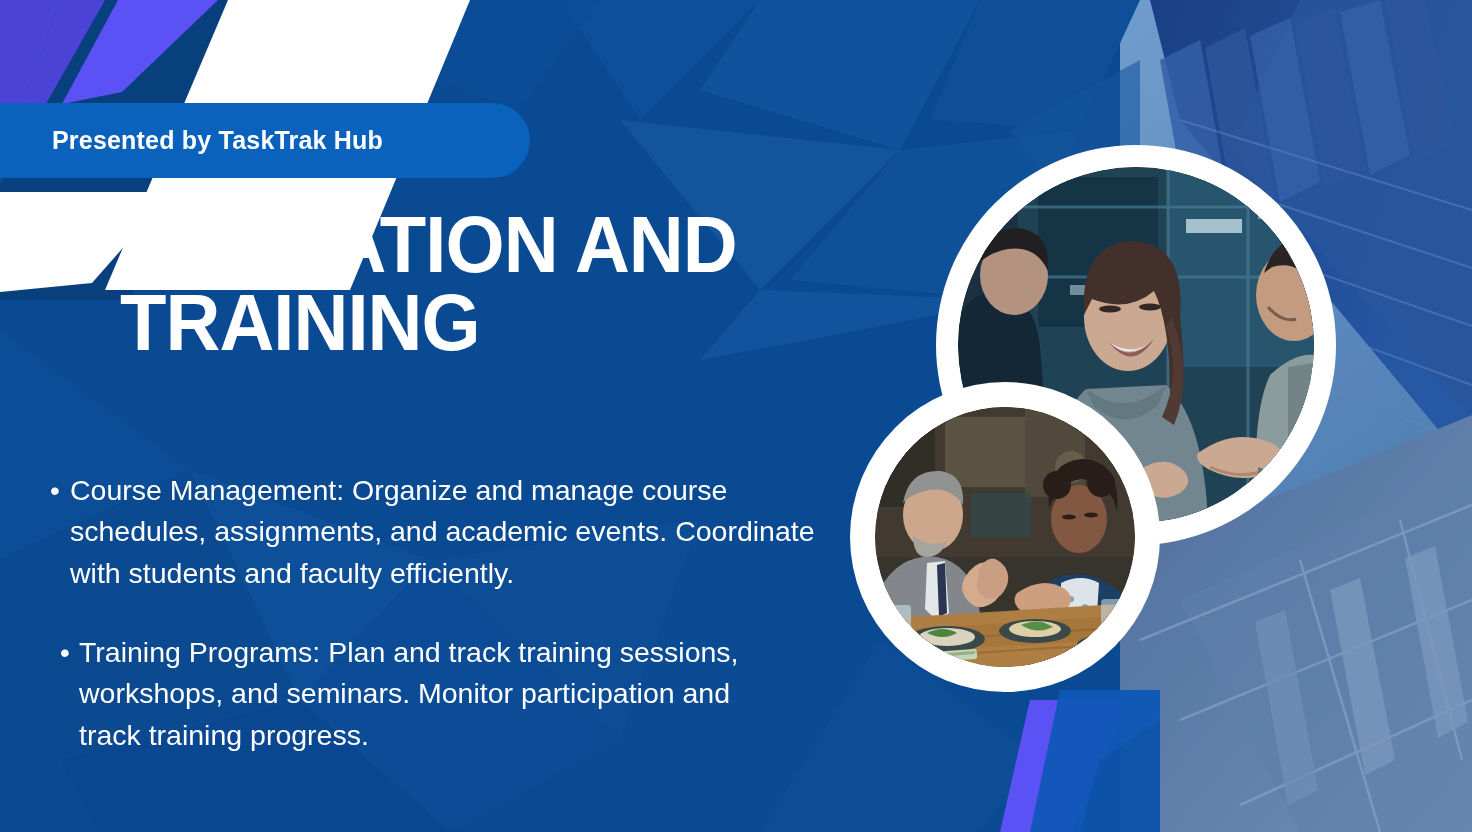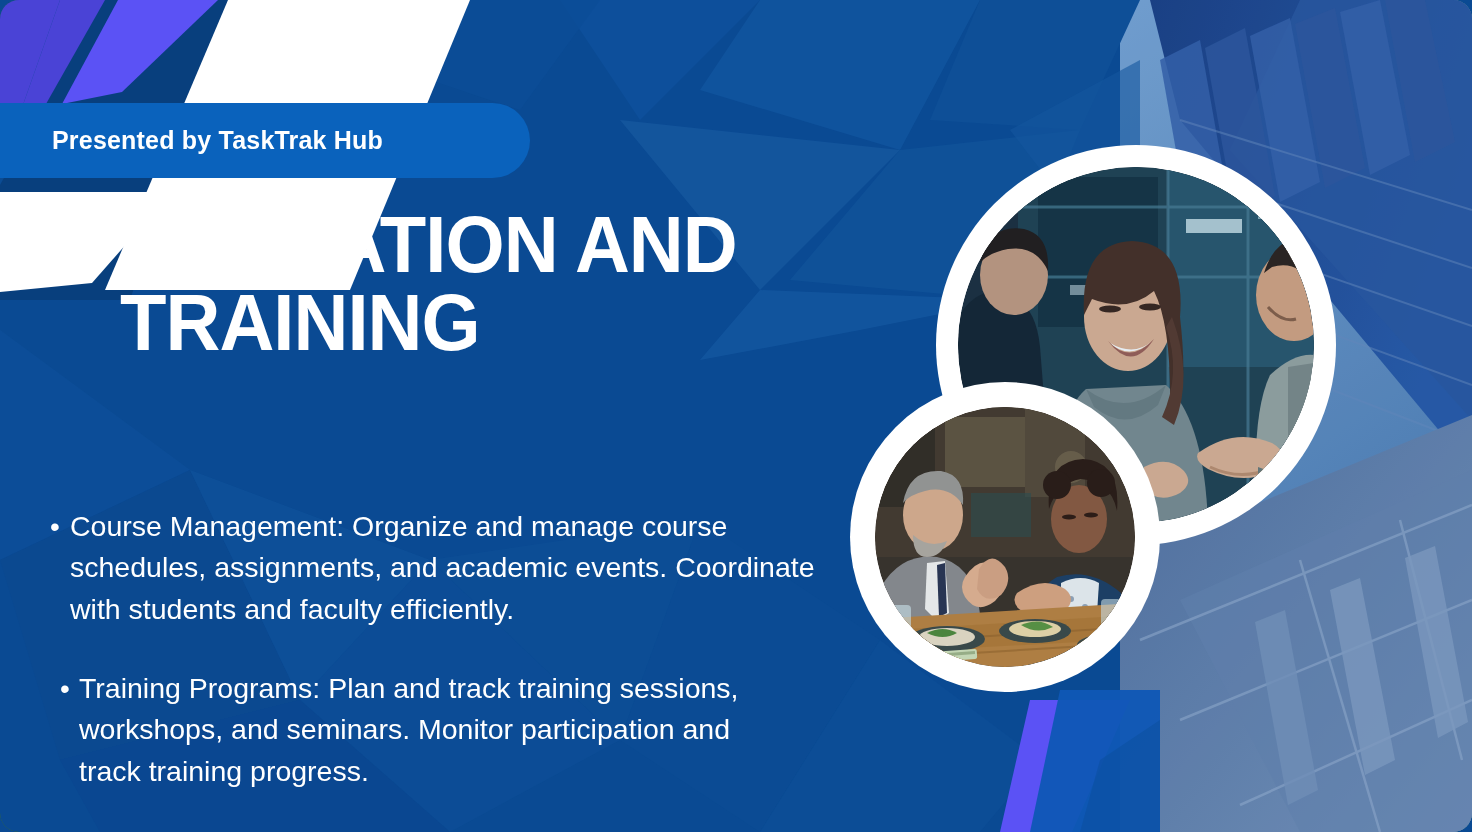--- a/index.html
+++ b/index.html
@@ -1,17 +1,17 @@
 <!DOCTYPE html>
 <html><head>
 <meta charset="utf-8">
 <style>
   html,body{margin:0;padding:0;background:#0a4a93;}
   body{width:1472px;height:832px;overflow:hidden;font-family:"Liberation Sans",sans-serif;}
-  .slide{position:relative;width:1472px;height:832px;overflow:hidden;background:#4d7c0f;border-radius:19px;}
+  .slide{position:relative;width:1472px;height:832px;overflow:hidden;background:#4d7c0f;}
   .layer{position:absolute;inset:0;}
   svg.layer{display:block;}
 
   
   .badge{
     position:absolute;left:-40px;top:103px;width:570px;height:75px;
     background:#0a62bc;border-radius:0 40px 40px 0;
     display:flex;align-items:center;
   }
   .badge-label{
@@ -30,21 +30,21 @@
 
   
   .bullets{position:absolute;left:0;top:470px;width:860px;}
   .bullet{
     position:relative;color:#ffffff;font-size:28.5px;line-height:1.45;
     font-weight:400;
   }
   .bullet .dot{
     position:absolute;top:.05em;width:22px;text-align:center;font-size:28px;line-height:1.45;
   }
-  .bullet .txt{display:block;margin-top:36px;}
+  .bullet .txt{display:block;}
   .bullet-1{margin-left:70px;width:770px;}
   .bullet-1 .dot{left:-26px;}
   .bullet-2{margin-top:38px;margin-left:79px;width:700px;}
   .bullet-2 .dot{left:-25px;}
 
   
   .ring{position:absolute;border-radius:50%;background:#ffffff;}
   .photo{position:absolute;border-radius:50%;overflow:hidden;}
   .photo svg{display:block;}
 

